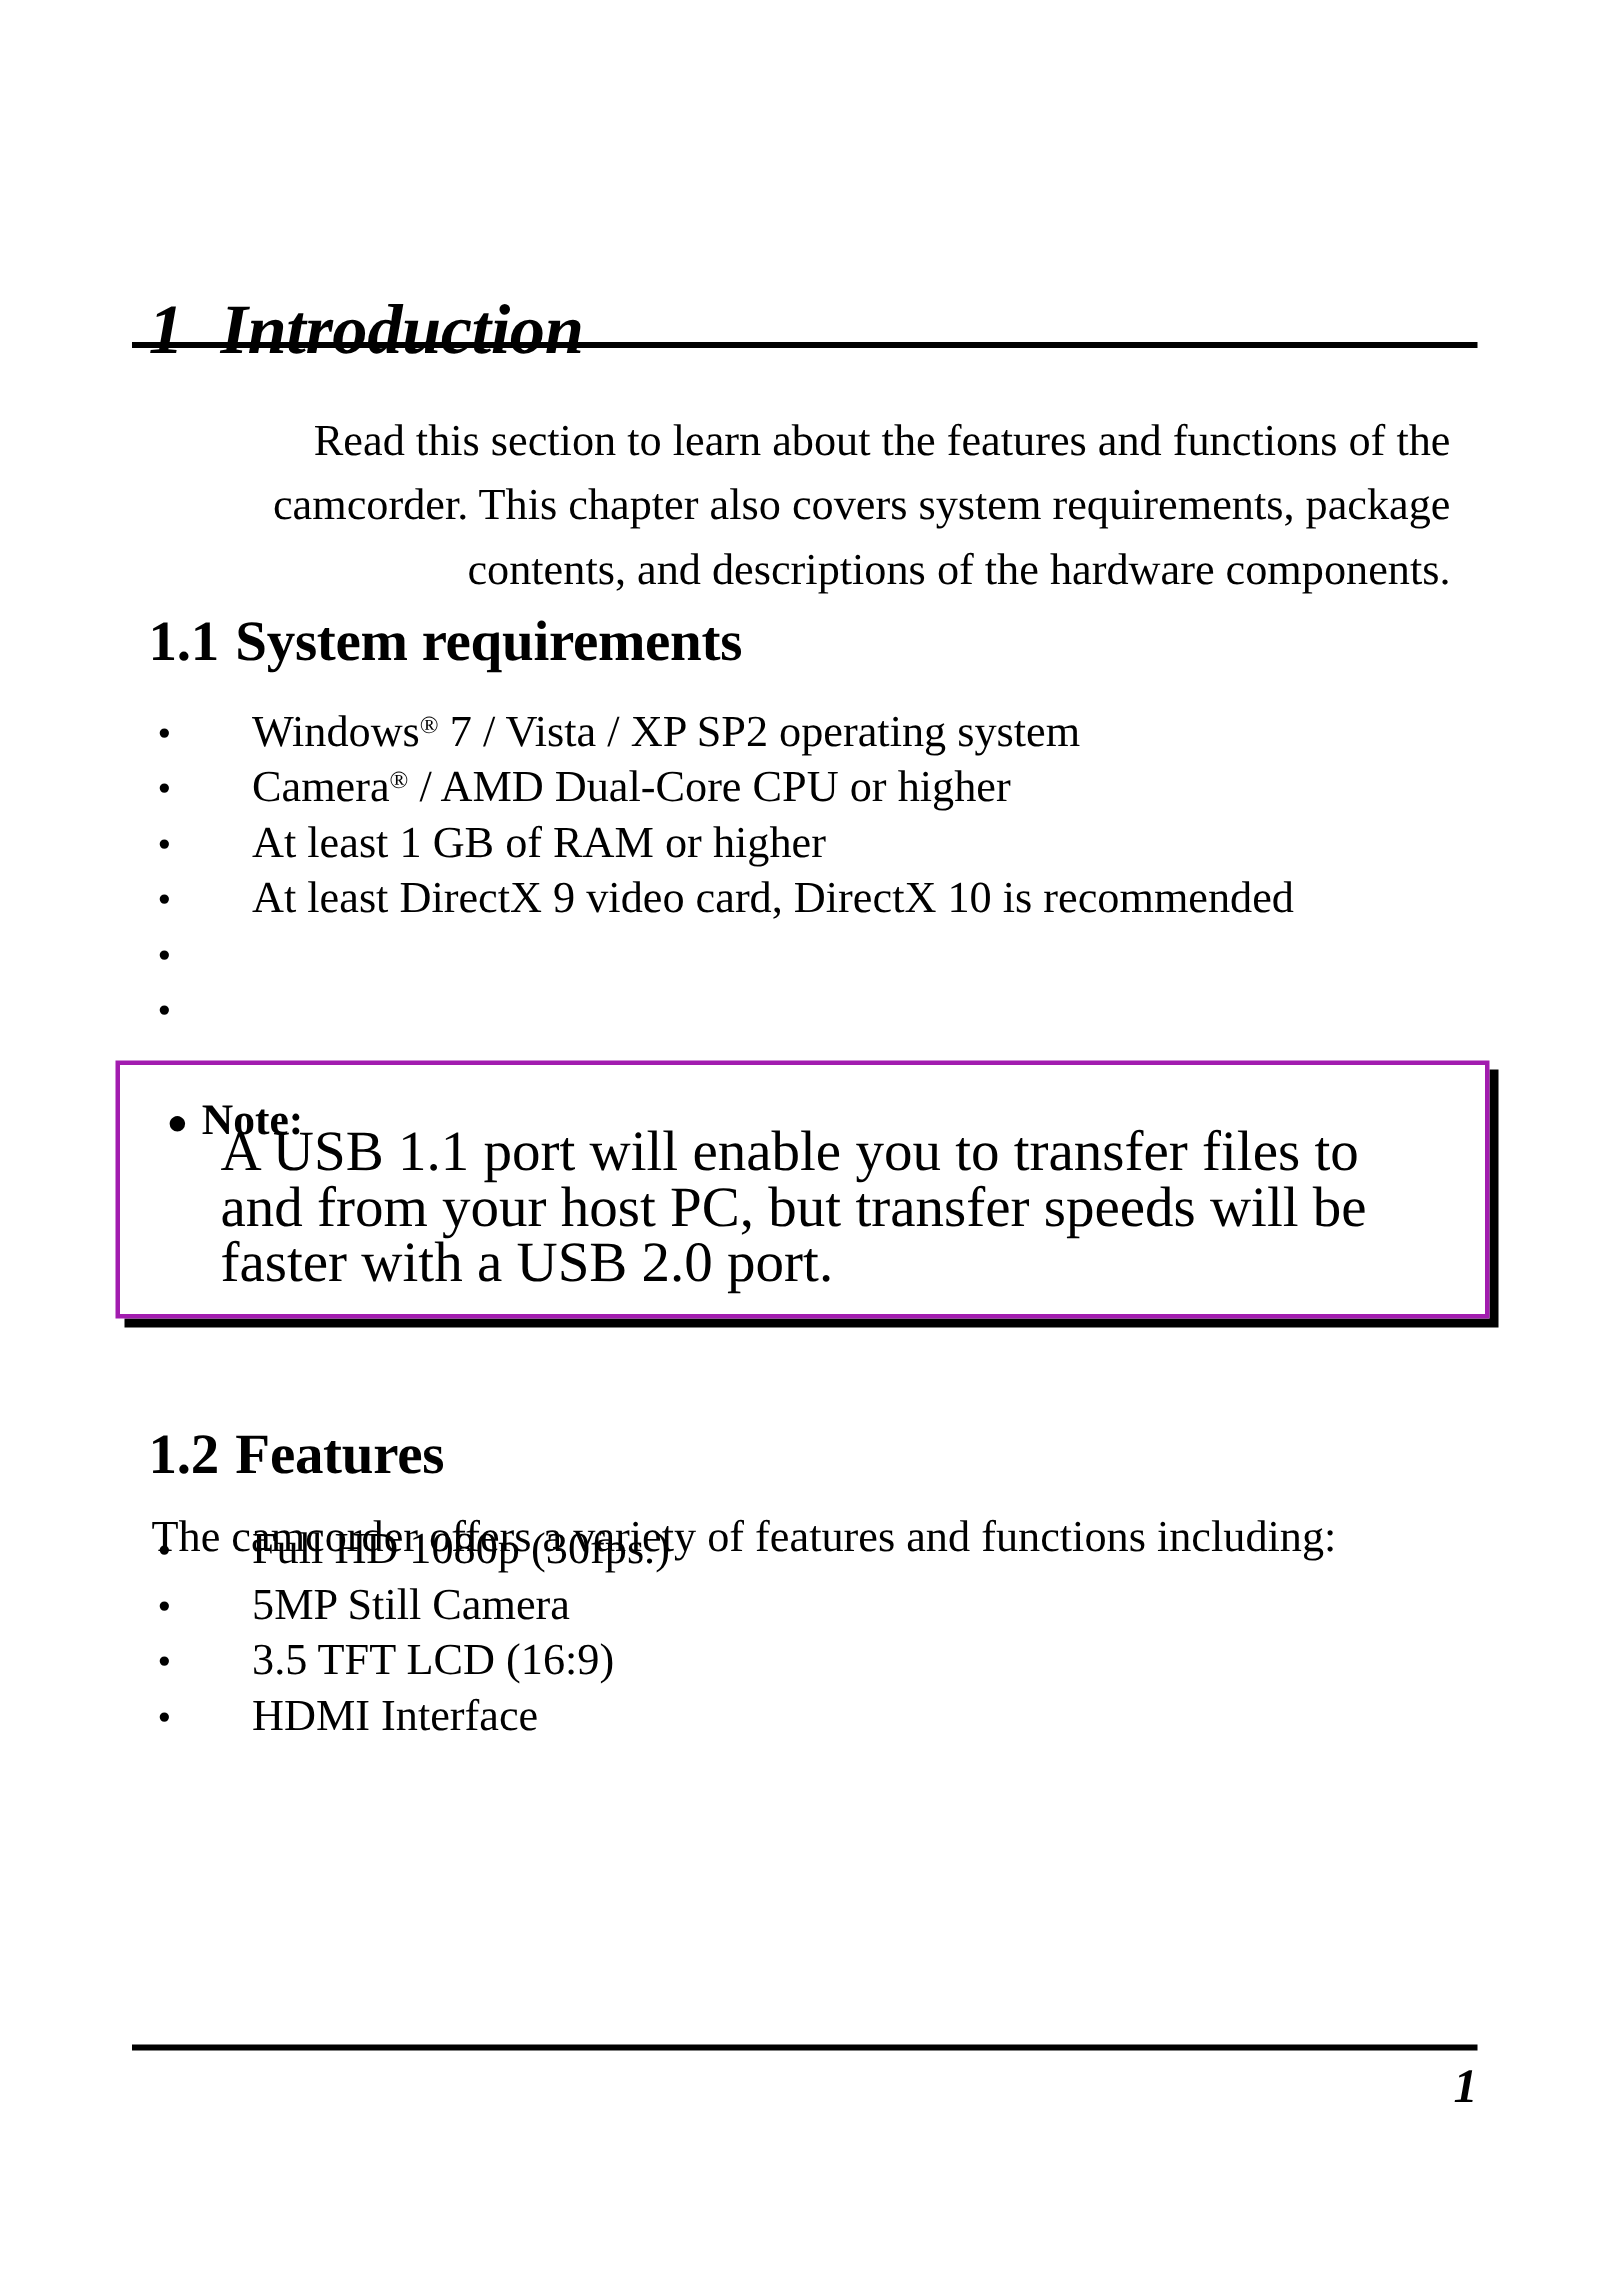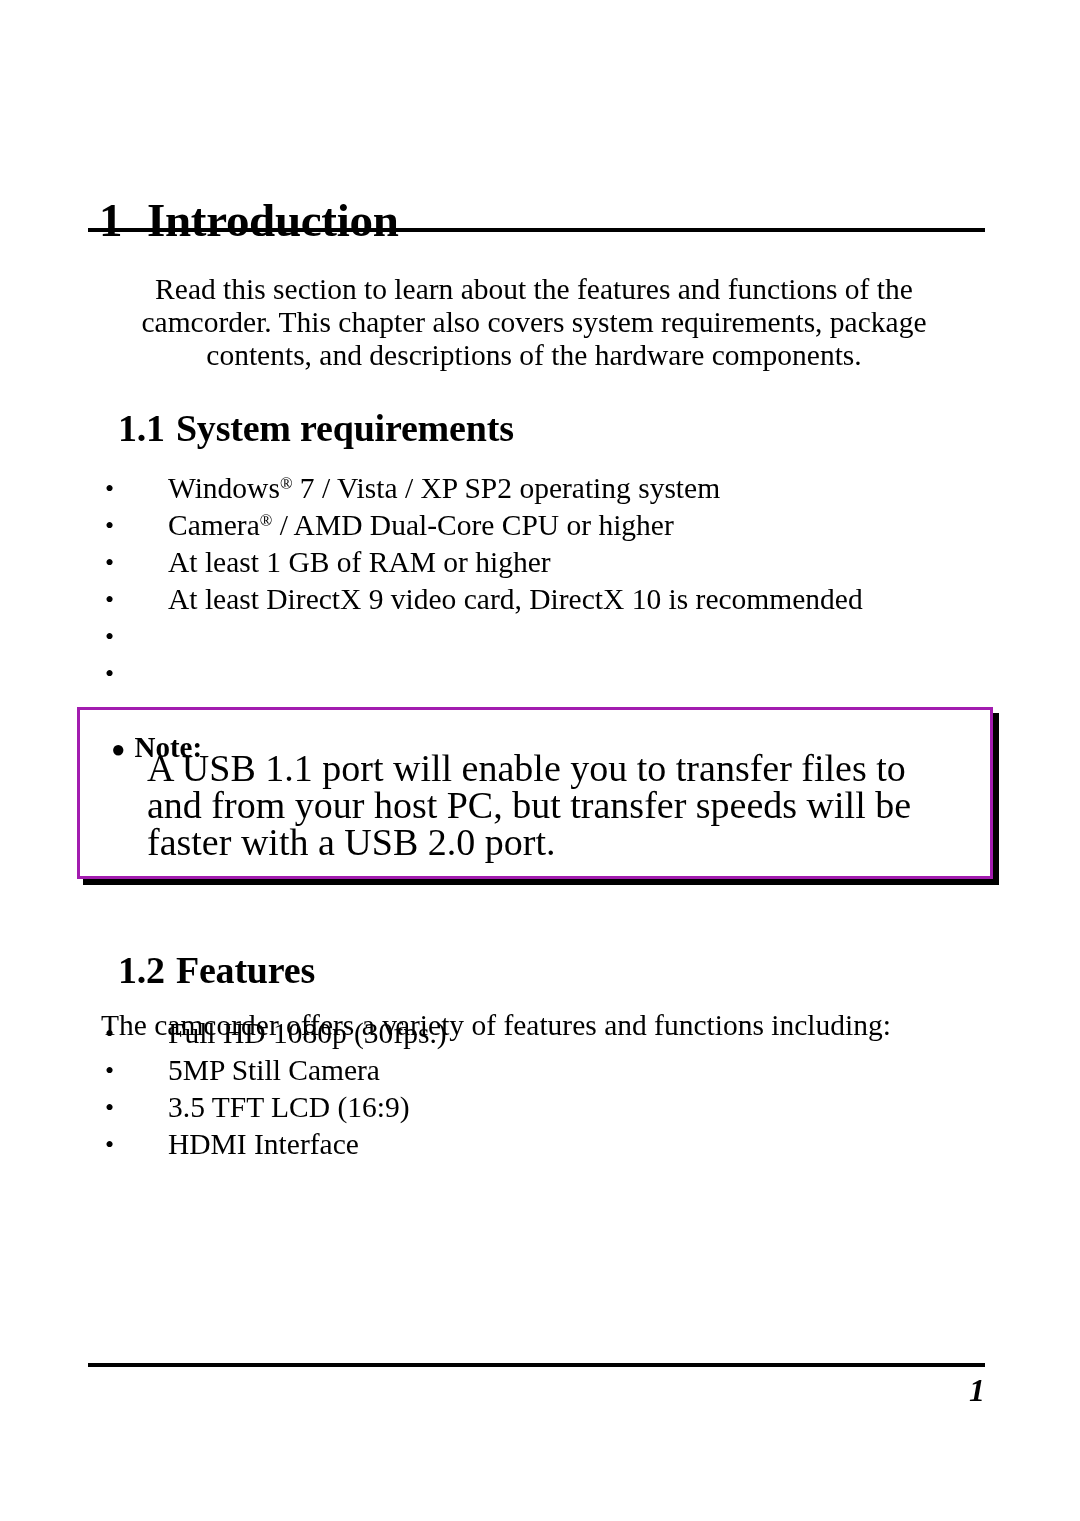--- a/index.html
+++ b/index.html
@@ -28,20 +28,21 @@
   .chapter-heading {
     position: absolute;
     left: 99px;
     top: 163px;
     width: 890px;
     font-size: 47px;
     font-weight: bold;
     letter-spacing: -0.3px;
     line-height: 1.12;
     white-space: nowrap;
+    font-style: italic;
   }
   .chapter-heading .num {
     display: inline-block;
     min-width: 48px;
   }
 
   .heading-rule {
     position: absolute;
     left: 88px;
     top: 228px;
@@ -50,32 +51,31 @@
     background: #000000;
   }
 
   
   .intro-para {
     position: absolute;
     left: 101px;
     top: 243px;
     width: 866px;
     font-size: 29.5px;
-    line-height: 33px;
-    text-align: center;
+    line-height: 43px;
+    text-align: right;
   }
 
   
   .section-heading {
     position: absolute;
     font-size: 38px;
     font-weight: bold;
     letter-spacing: -0.2px;
     white-space: nowrap;
-    margin-left: 19px;
   }
   .section-heading .sec-num {
     margin-right: 11px;
   }
   #sec-1-1 { left: 99px; top: 374px; }
   #sec-1-2 { left: 99px; top: 916px; }
 
   .lead-para {
     position: absolute;
     left: 101px;

